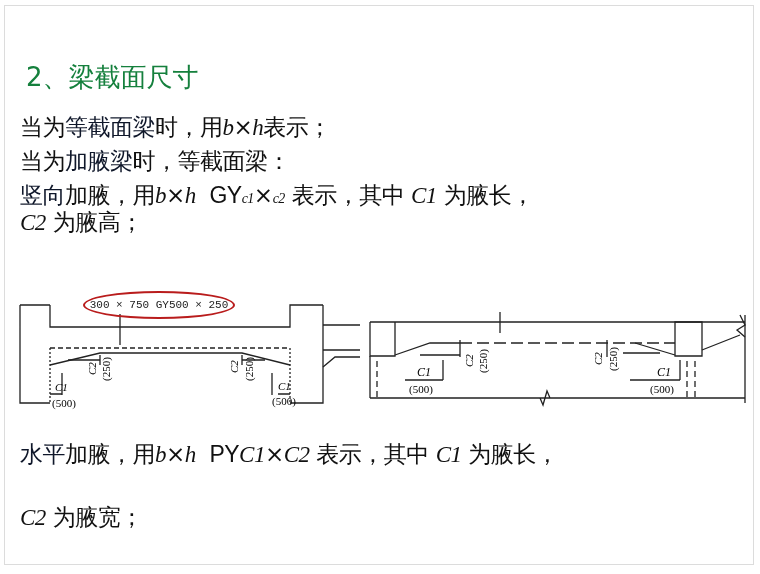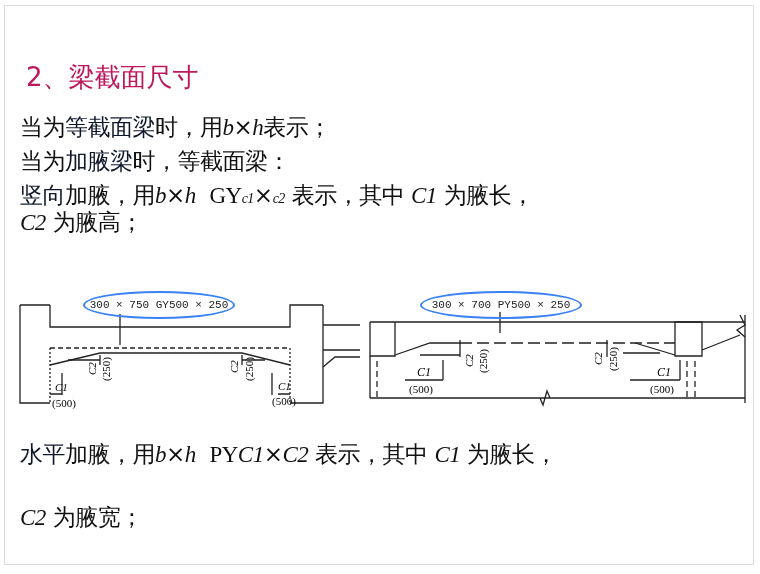--- a/index.html
+++ b/index.html
@@ -1,25 +1,25 @@
 <!DOCTYPE html>
 <html><head>
 <meta charset="utf-8">
 <style>
   html, body { margin:0; padding:0; background:#ffffff; }
   body { width:760px; height:574px; position:relative; overflow:hidden; font-family:"DejaVu Serif", serif; }
   .frame { position:absolute; left:4px; top:5px; width:750px; height:560px; border:1px solid #dcdcdc; box-sizing:border-box; }
-  .heading { position:absolute; left:26px; top:60px; font-size:26px; color:#be185d; font-family:"DejaVu Sans", sans-serif; white-space:nowrap; }
+  .heading { position:absolute; left:26px; top:60px; font-size:26px; color:#15803d; font-family:"DejaVu Sans", sans-serif; white-space:nowrap; }
   .line { position:absolute; left:20px; font-size:23px; color:#111; white-space:nowrap; font-family:"DejaVu Sans", sans-serif; letter-spacing:-0.5px; }
   .red { color:#0f172a; }
   .it { font-family:"Liberation Serif", serif; font-style:italic; }
-  .mono { font-family:Liberation Serif, serif; }
+  .mono { font-family:Liberation Sans, sans-serif; }
   .sub { font-size:14px; font-style:italic; font-family:"Liberation Serif", serif; }
   .diagram { position:absolute; }
-  .ellipse-label { position:absolute; border:2px solid #3b82f6; border-radius:50%; font-family:"Liberation Mono", monospace; font-size:11px; color:#222; display:flex; align-items:center; justify-content:center; white-space:nowrap; }
+  .ellipse-label { position:absolute; border:2px solid #b91c1c; border-radius:50%; font-family:"Liberation Mono", monospace; font-size:11px; color:#222; display:flex; align-items:center; justify-content:center; white-space:nowrap; }
 </style>
 </head>
 <body>
 
 <div class="frame"></div>
 
 <div class="heading">2、梁截面尺寸</div>
 
 <div class="line" style="top:112px">
   <span>当为</span><span class="red">等截面梁</span><span>时，用</span><span class="it">b</span><span>×</span><span class="it">h</span><span>表示；</span>
@@ -83,21 +83,20 @@
     </g>
     <text x="52" y="91" font-size="12" font-style="italic" font-family="Liberation Serif, serif">C1</text>
     <text x="44" y="108" font-size="11" font-family="Liberation Serif, serif">(500)</text>
     <text x="292" y="91" font-size="12" font-style="italic" font-family="Liberation Serif, serif">C1</text>
     <text x="285" y="108" font-size="11" font-family="Liberation Serif, serif">(500)</text>
     <text transform="translate(108,82) rotate(-90)" font-size="11" font-style="italic" font-family="Liberation Serif, serif">C2</text>
     <text transform="translate(122,88) rotate(-90)" font-size="11" font-family="Liberation Serif, serif">(250)</text>
     <text transform="translate(237,80) rotate(-90)" font-size="11" font-style="italic" font-family="Liberation Serif, serif">C2</text>
     <text transform="translate(252,86) rotate(-90)" font-size="11" font-family="Liberation Serif, serif">(250)</text>
   </svg>
-  <div class="ellipse-label" style="left:55px;top:6px;width:158px;height:24px">300 × 700  PY500 × 250</div>
 </div>
 
 <div class="line" style="top:439px">
   <span class="red">水平</span><span>加腋，用</span><span class="it">b</span><span>×</span><span class="it">h</span><span>&nbsp;&nbsp;</span><span class="mono">PY</span><span class="it">C1</span><span>×</span><span class="it">C2</span><span> 表示，其中 </span><span class="it">C1</span><span> 为腋长，</span>
 </div>
 
 <div class="line" style="top:502px">
   <span class="it">C2</span><span> 为腋宽；</span>
 </div>
 

